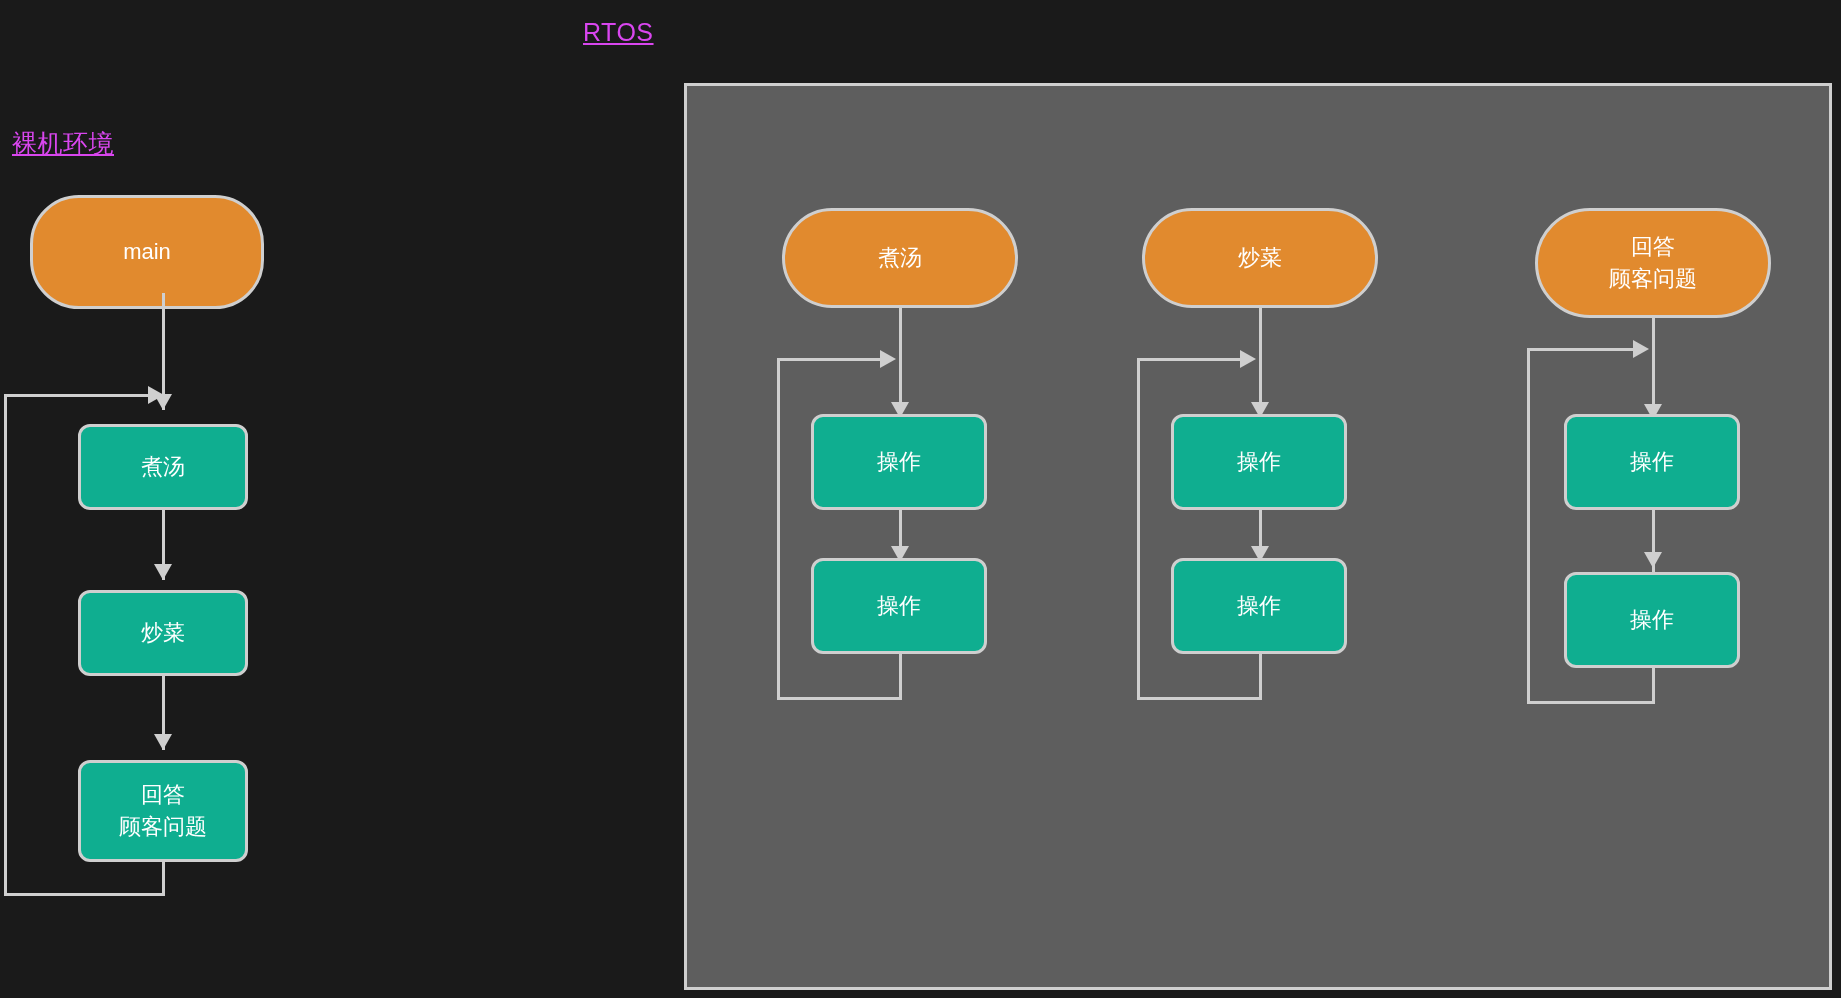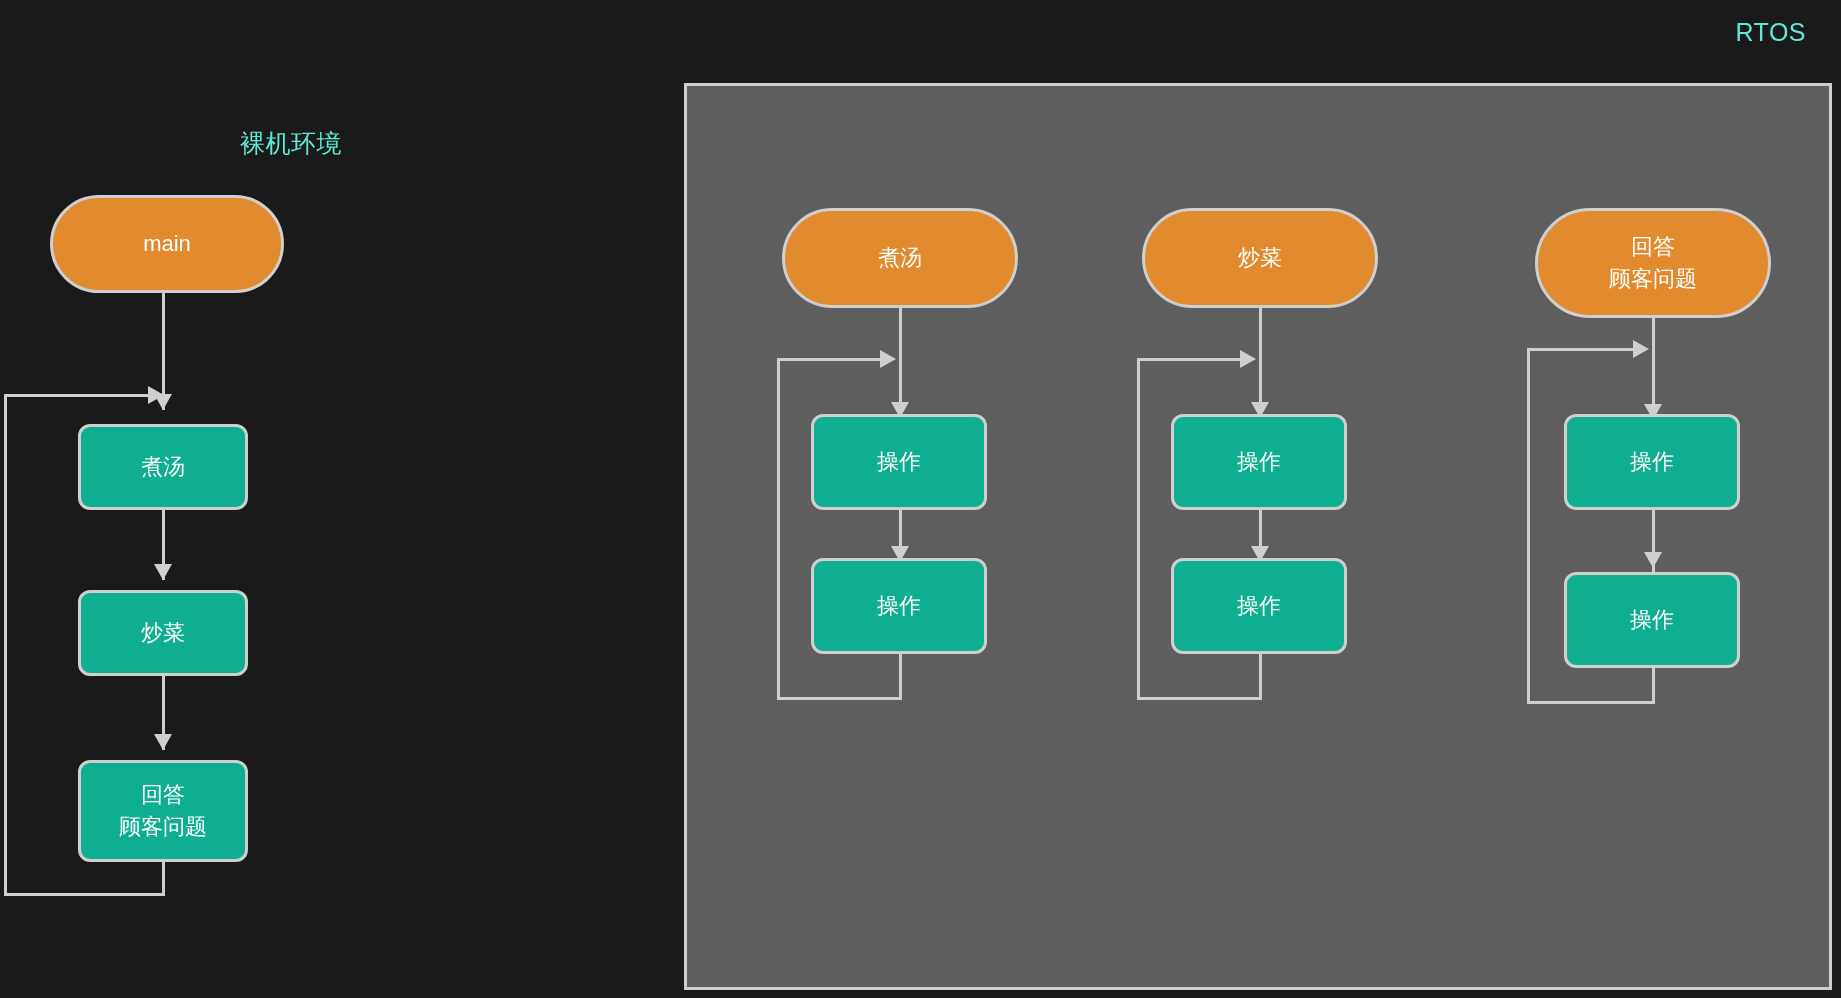--- a/index.html
+++ b/index.html
@@ -6,25 +6,26 @@
     margin: 0; padding: 0;
     background: #1a1a1a;
     width: 1841px; height: 998px;
     overflow: hidden;
     font-family: "Liberation Sans", "DejaVu Sans", sans-serif;
   }
   #stage { position: relative; width: 1841px; height: 998px; }
 
   .panel-title {
     position: absolute;
-    color: #5eead4;
+    color: #d946ef;
     font-size: 25px;
     letter-spacing: 0.5px;
     white-space: nowrap;
-    text-align: right;
+    text-align: left;
+    text-decoration: underline;
   }
 
   #bare-title { left: 0; top: 127px; width: 330px; margin-left: 12px; }
   #rtos-title { left: 583px; top: 18px; width: 1223px; }
 
   #rtos-panel {
     position: absolute;
     left: 684px; top: 83px;
     width: 1148px; height: 907px;
     background: #5e5e5e;
@@ -78,21 +79,21 @@
     border-left: 16px solid #cfcfcf;
   }
 </style>
 </head>
 <body>
 
 <div id="stage">
 
   <div class="panel-title" id="bare-title">裸机环境</div>
 
-  <div class="node task" id="bm-main" style="left:50px; top:195px; width:234px; height:98px; border-radius:49px;">
+  <div class="node task" id="bm-main" style="left:30px; top:195px; width:234px; height:114px; border-radius:49px;">
     <span class="ln">main</span>
   </div>
 
   <div class="edge v" style="left:162px; top:293px; height:117px;"></div>
   <div class="arrow-down" style="left:154px; top:394px;"></div>
 
   <div class="node op" id="bm-step1" style="left:78px; top:424px; width:170px; height:86px;">
     <span class="ln">煮汤</span>
   </div>
 

